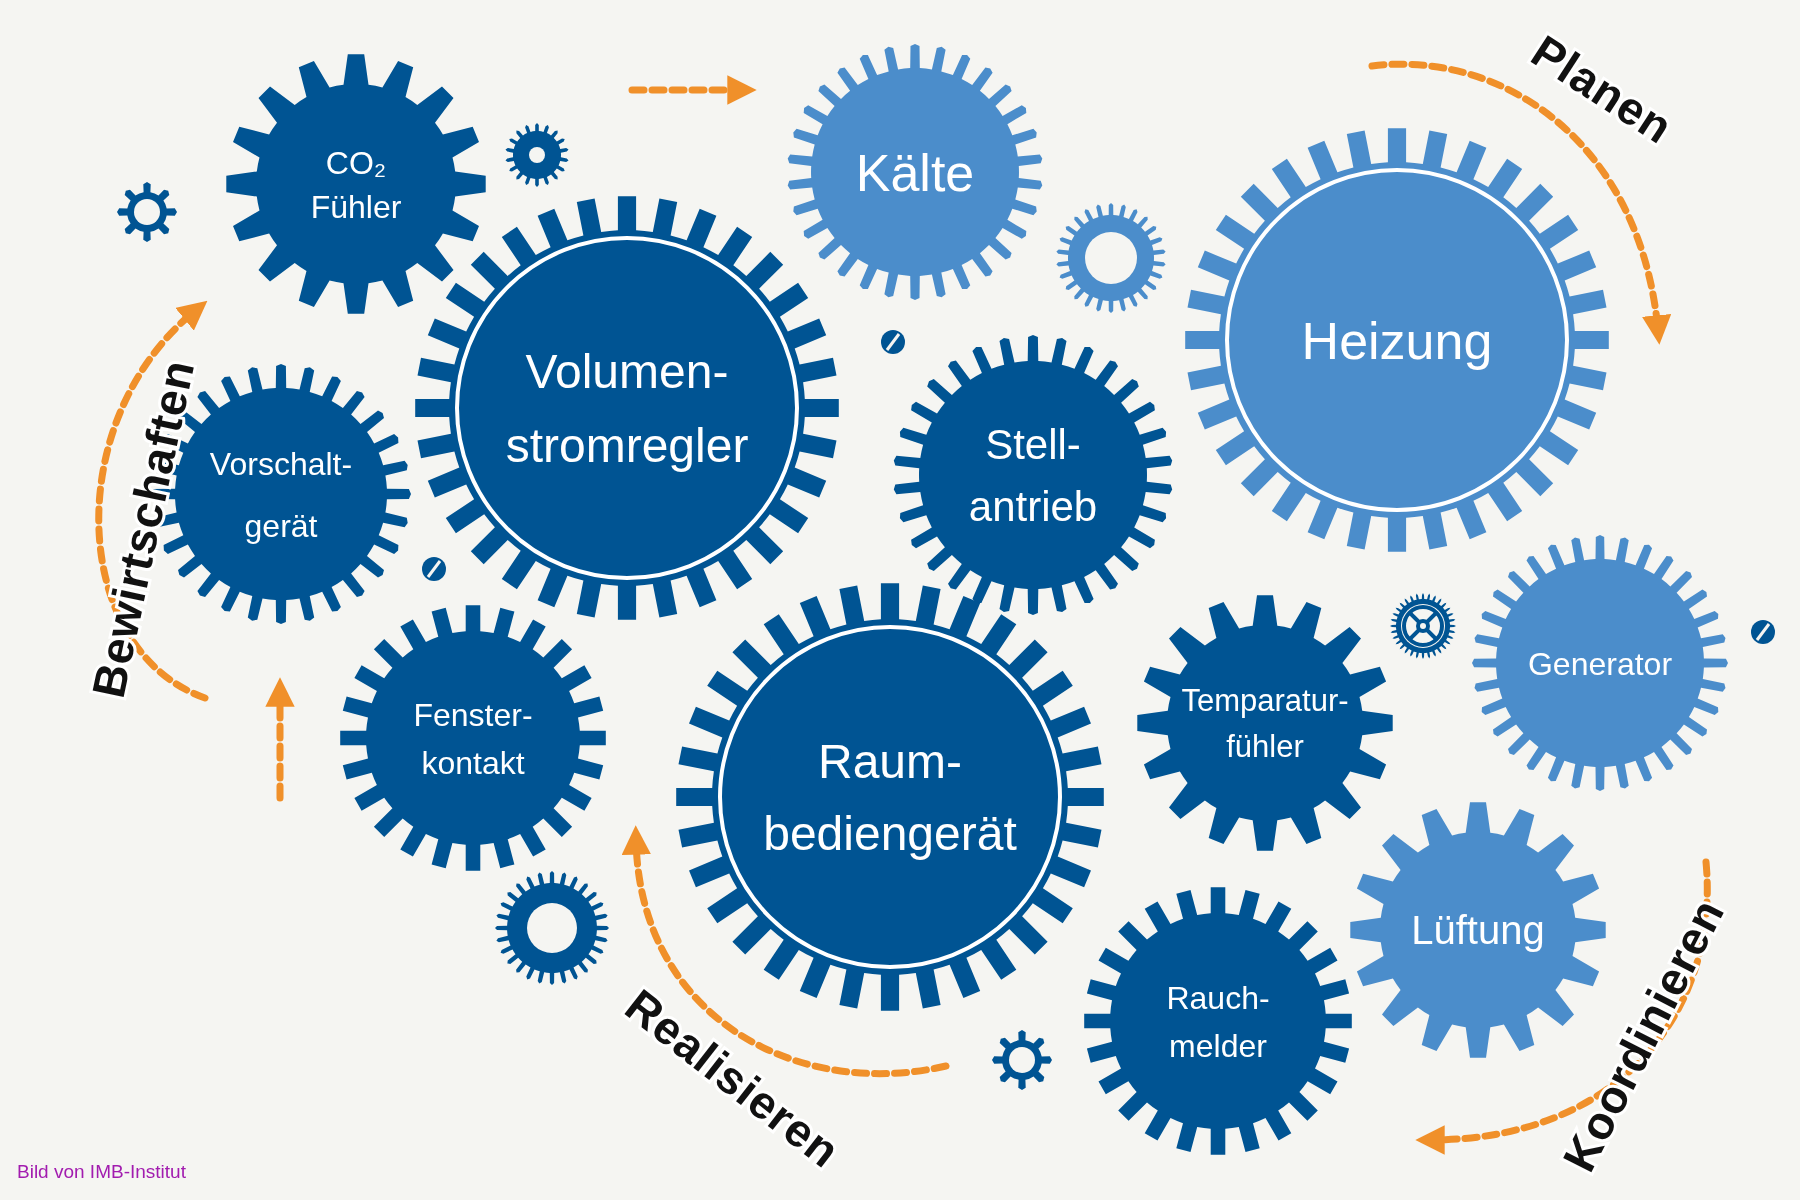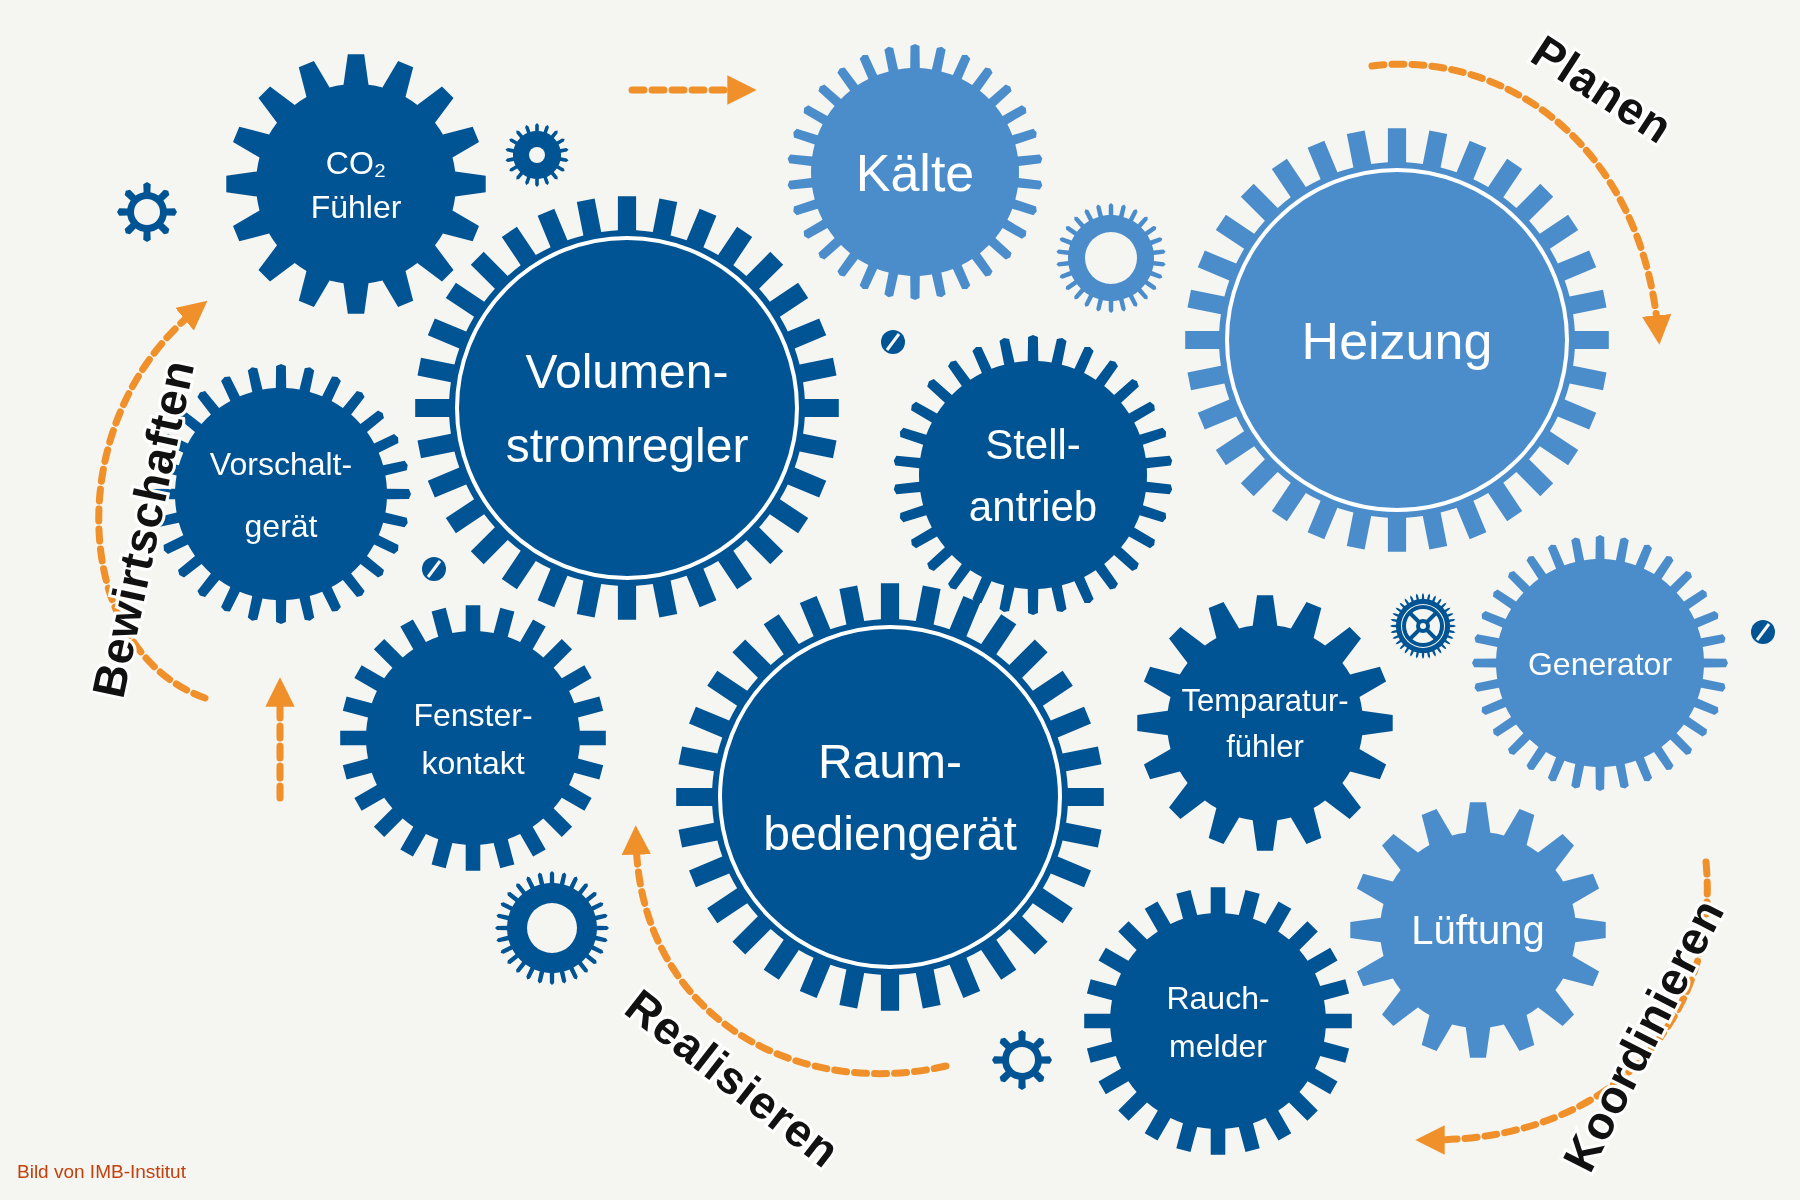--- a/index.html
+++ b/index.html
@@ -1,20 +1,20 @@
 <!DOCTYPE html>
 <html><head>
 <meta charset="utf-8">
 <style>
   html, body { margin: 0; padding: 0; }
   body { width: 1800px; height: 1200px; background: #f5f5f2; overflow: hidden; position: relative; font-family: "Liberation Sans", sans-serif; }
   #stage { position: absolute; left: 0; top: 0; width: 1800px; height: 1200px; }
   .gear-label { fill: #ffffff; font-family: "Liberation Sans", sans-serif; text-anchor: middle; }
   .phase-label { fill: #111111; font-family: "Liberation Sans", sans-serif; font-weight: bold; font-size: 46px; stroke: #ffffff; stroke-width: 6px; paint-order: stroke; letter-spacing: 1px; }
-  .caption { position: absolute; left: 17px; top: 1161px; font-size: 19px; color: #c2410c; font-family: "Liberation Sans", sans-serif; }
+  .caption { position: absolute; left: 17px; top: 1161px; font-size: 19px; color: #a21caf; font-family: "Liberation Sans", sans-serif; }
 </style>
 </head>
 <body>
 
 <svg id="stage" width="1800" height="1200" viewBox="0 0 1800 1200" xmlns="http://www.w3.org/2000/svg">
   <defs>
     <marker id="arrowhead" viewBox="0 0 10 10" refX="5" refY="5" markerWidth="4.2" markerHeight="4.2" orient="auto">
       <path d="M0,0 L10,5 L0,10 z" fill="#f0902a"></path>
     </marker>
   </defs>

